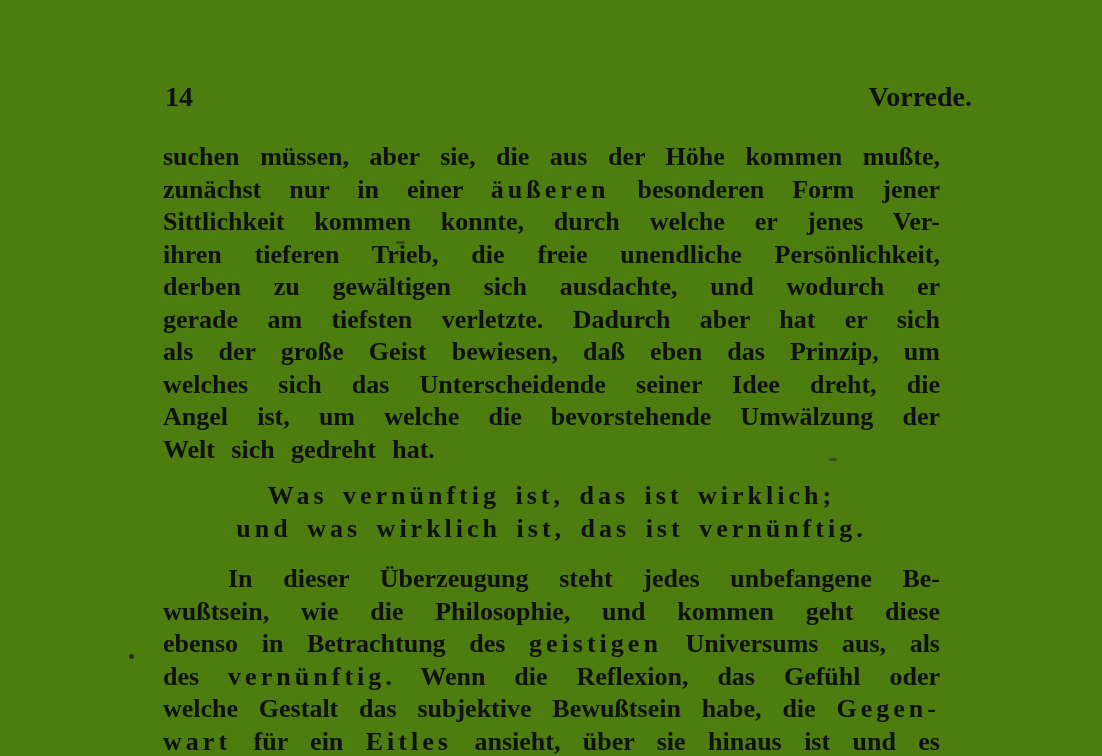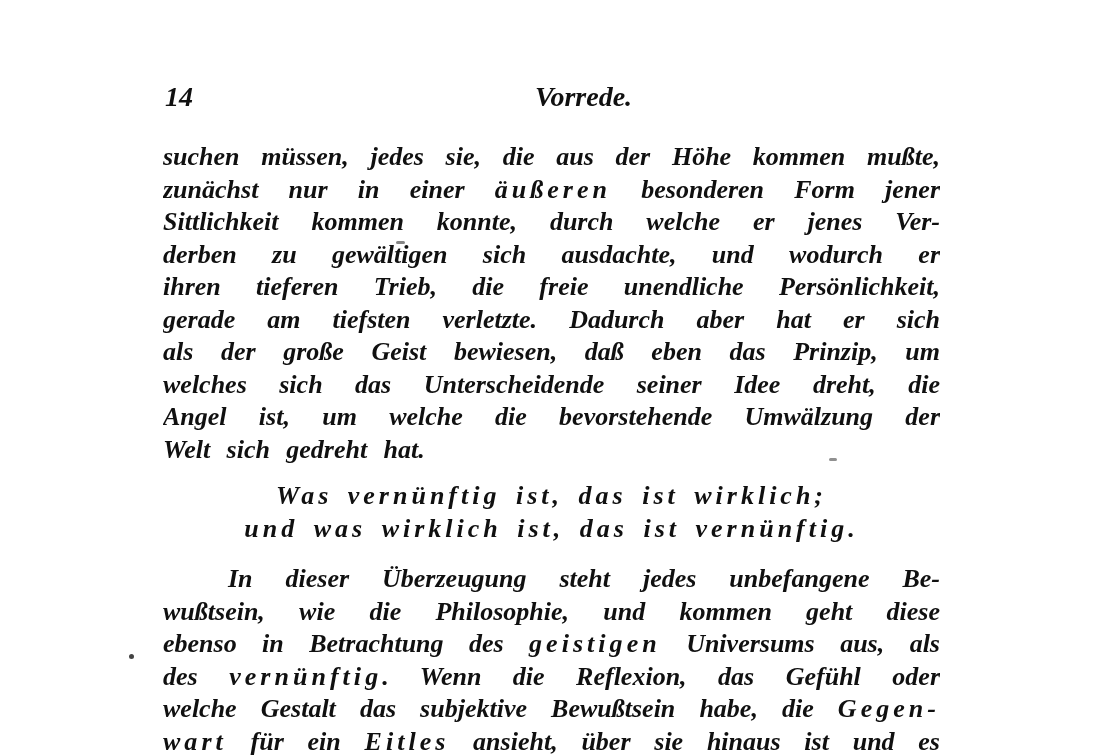--- a/index.html
+++ b/index.html
@@ -4,46 +4,45 @@
 <style>
   html, body {
     margin: 0;
     padding: 0;
     background: #e8e8e6;
   }
   .page {
     position: relative;
     width: 1102px;
     height: 756px;
-    background: #ffffff;
+    background: #4d7c0f;
     overflow: hidden;
     font-family: "Liberation Serif", "DejaVu Serif", serif;
     font-weight: 700;
     color: #101010;
-    font-style: italic;
     -webkit-font-smoothing: antialiased;
   }
   
   .runhead {
     position: absolute;
     top: 82px;
     left: 163px;
     width: 777px;
     height: 32px;
     font-size: 28px;
     line-height: 30px;
   }
   .pagenum {
     position: absolute;
     left: 2px;
     top: 0;
   }
   .htitle {
     display: block;
-    text-align: center;
+    text-align: right;
     transform: translateX(32px);
   }
   
   .bodytext {
     position: absolute;
     top: 141px;
     left: 163px;
     width: 777px;
     font-size: 26px;
   }
@@ -90,25 +89,25 @@
 
 <div class="page">
 
   <div class="runhead">
     <span class="pagenum">14</span>
     <span class="htitle">Vorrede.</span>
   </div>
 
   <div class="bodytext" id="bodytext">
       <div class="block para">
-        <div class="line"><span>suchen müssen, jedes sie, die aus der Höhe kommen mußte,</span></div>
+        <div class="line"><span>suchen müssen, aber sie, die aus der Höhe kommen mußte,</span></div>
         <div class="line"><span>zunächst nur in einer </span><span class="sp">äußeren</span><span> besonderen Form jener</span></div>
         <div class="line"><span>Sittlichkeit kommen konnte, durch welche er jenes Ver-</span></div>
+        <div class="line"><span>ihren tieferen Trieb, die freie unendliche Persönlichkeit,</span></div>
         <div class="line"><span>derben zu gewältigen sich ausdachte, und wodurch er</span></div>
-        <div class="line"><span>ihren tieferen Trieb, die freie unendliche Persönlichkeit,</span></div>
         <div class="line"><span>gerade am tiefsten verletzte. Dadurch aber hat er sich</span></div>
         <div class="line"><span>als der große Geist bewiesen, daß eben das Prinzip, um</span></div>
         <div class="line"><span>welches sich das Unterscheidende seiner Idee dreht, die</span></div>
         <div class="line"><span>Angel ist, um welche die bevorstehende Umwälzung der</span></div>
         <div class="line last"><span>Welt sich gedreht hat.</span></div>
       </div>
       <div class="block quote">
         <div class="line"><span>Was vernünftig ist, das ist wirklich;</span></div>
         <div class="line"><span>und was wirklich ist, das ist vernünftig.</span></div>
       </div>

